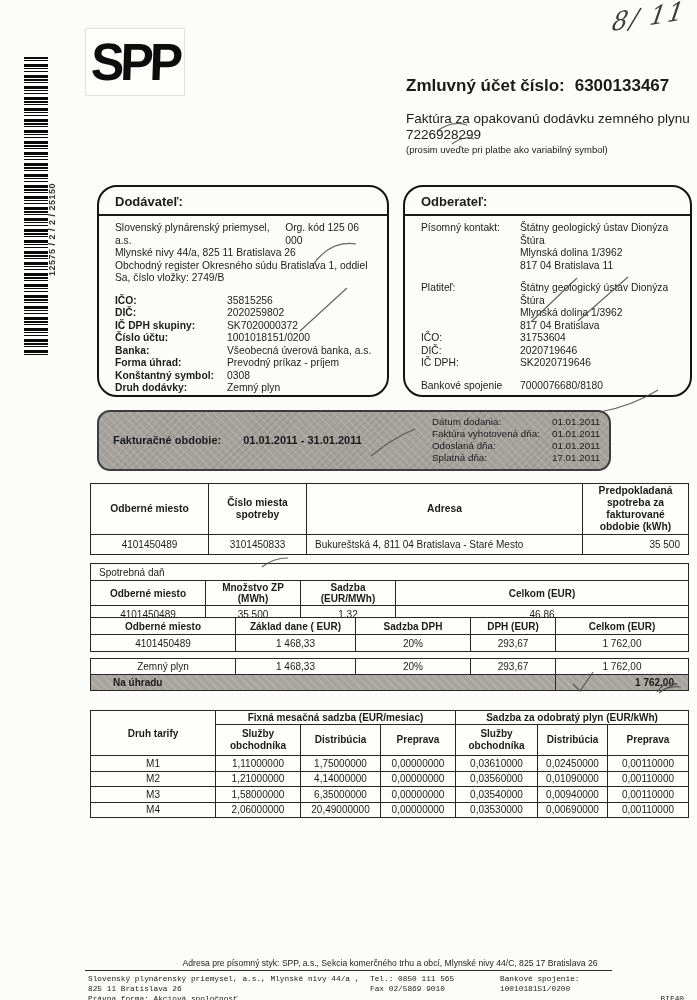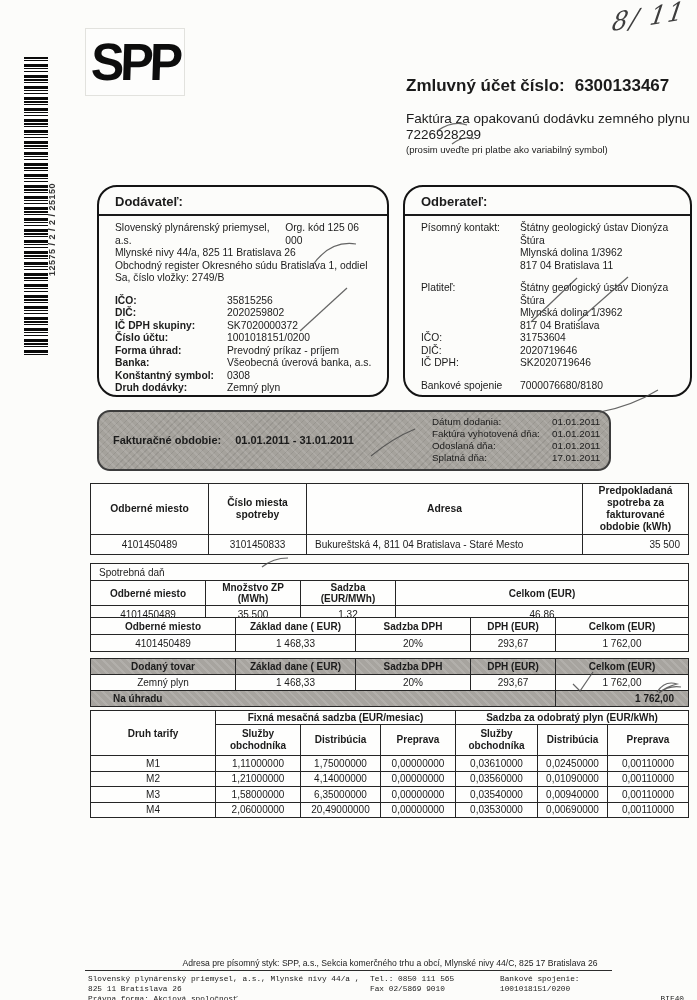--- a/index.html
+++ b/index.html
@@ -38,21 +38,21 @@
   .nameline{display:flex;justify-content:space-between;}
   .kv{display:grid;grid-template-columns:112px 1fr;}
   .kv .k{font-weight:bold;}
   #customer .kv{grid-template-columns:99px 1fr;}.gap10{height:10px;}
   
   #graybar{position:absolute;left:97px;top:410px;width:510px;height:57px;border:2px solid #3c3c3c;
     border-radius:13px;background-color:#a5a29c;
     background-image:repeating-linear-gradient(45deg,rgba(255,255,255,.10) 0 2px,transparent 2px 6px),
                      repeating-linear-gradient(-45deg,rgba(0,0,0,.08) 0 1px,transparent 1px 5px);}
   #graybar .period{position:absolute;left:14px;top:22px;font-size:11px;font-weight:bold;}
-  #graybar .period .pv{margin-left:14px;}
+  #graybar .period .pv{margin-left:22px;}
   #graybar .dates{position:absolute;left:333px;top:4px;font-size:9.8px;line-height:12px;}
   #graybar .drow{display:grid;grid-template-columns:120px 72px;}
   #graybar .drow.b{font-weight:normal;}
   
   table{border-collapse:collapse;table-layout:fixed;position:absolute;left:90px;width:598px;
     font-size:10px;background:#fefefd;}
   table,th,td{border:1.6px solid #262626;}
   th,td{padding:1px 3px;text-align:center;overflow:hidden;}
   th{font-weight:bold;}
   #t-consumption{top:483px;}
@@ -130,26 +130,26 @@
         </div>
       <div class="kv">
           <span class="k">IČ DPH skupiny:</span>
           <span>SK7020000372</span>
         </div>
       <div class="kv">
           <span class="k">Číslo účtu:</span>
           <span>1001018151/0200</span>
         </div>
       <div class="kv">
+          <span class="k">Banka:</span>
+          <span>Všeobecná úverová banka, a.s.</span>
+        </div>
+      <div class="kv">
           <span class="k">Forma úhrad:</span>
           <span>Prevodný príkaz - príjem</span>
-        </div>
-      <div class="kv">
-          <span class="k">Banka:</span>
-          <span>Všeobecná úverová banka, a.s.</span>
         </div>
       <div class="kv">
           <span class="k">Konštantný symbol:</span>
           <span>0308</span>
         </div>
       <div class="kv">
           <span class="k">Druh dodávky:</span>
           <span>Zemný plyn</span>
         </div>
     </div>
@@ -305,27 +305,20 @@
 
   <table id="t-delivery">
     <colgroup>
         <col style="width:145px">
         <col style="width:120px">
         <col style="width:115px">
         <col style="width:85px">
         <col style="width:133px">
       </colgroup>
     <tbody>
-        <tr class="shade">
-      <th>Dodaný tovar</th>
-      <th>Základ dane ( EUR)</th>
-      <th>Sadzba DPH</th>
-      <th>DPH (EUR)</th>
-      <th>Celkom (EUR)</th>
-    </tr>
     <tr>
       <td>Zemný plyn</td>
       <td>1 468,33</td>
       <td>20%</td>
       <td>293,67</td>
       <td>1 762,00</td>
     </tr>
     <tr class="total shade">
       <td class="lbl" colspan="4">Na úhradu</td>
       <td class="val">1 762,00</td>

